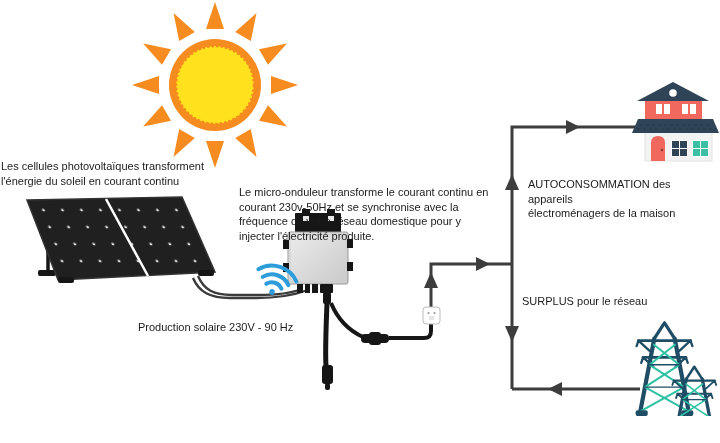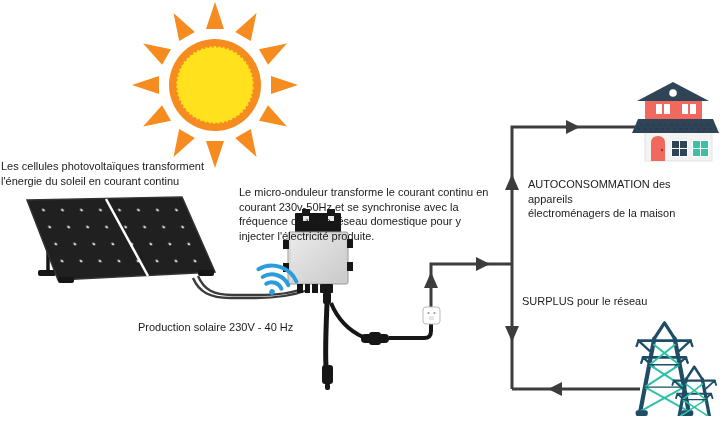--- a/index.html
+++ b/index.html
@@ -192,14 +192,14 @@
   <div class="caption" style="left:239px;top:153px;width:256px;margin-top:32px;">Le micro-onduleur transforme le courant continu en
 courant 230v-50Hz et se synchronise avec la
 fréquence de votre réseau domestique pour y
 injecter l'électricité produite.</div>
 
   <div class="caption" style="left:528px;top:177px;width:190px;">AUTOCONSOMMATION des appareils
 électroménagers de la maison</div>
 
   <div class="caption" style="left:522px;top:294px;width:170px;">SURPLUS pour le réseau</div>
 
-  <div class="caption" style="left:138px;top:320px;width:180px;">Production solaire 230V - 40 Hz</div>
+  <div class="caption" style="left:138px;top:320px;width:180px;">Production solaire 230V - 90 Hz</div>
 </div>
 
 </body></html>

